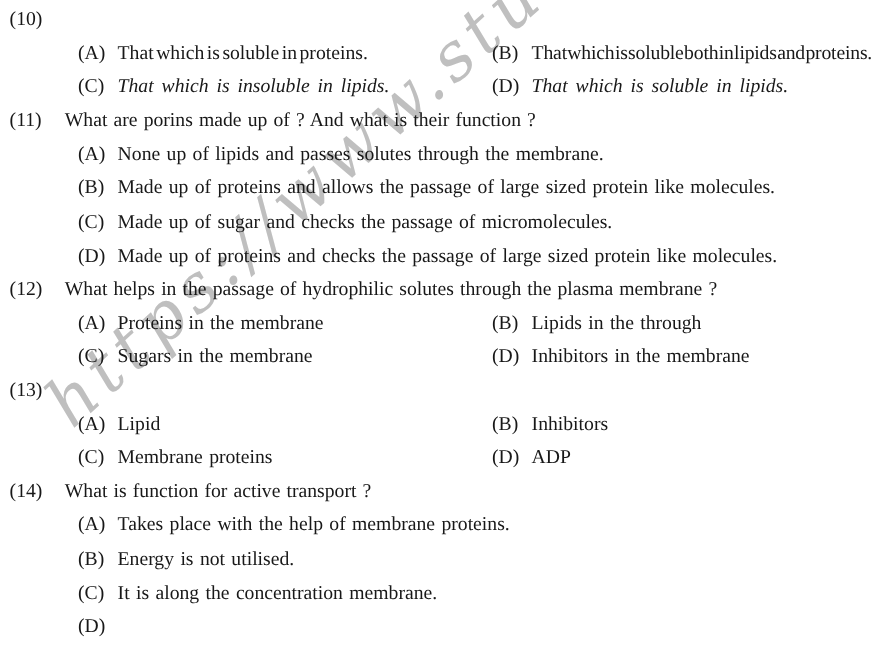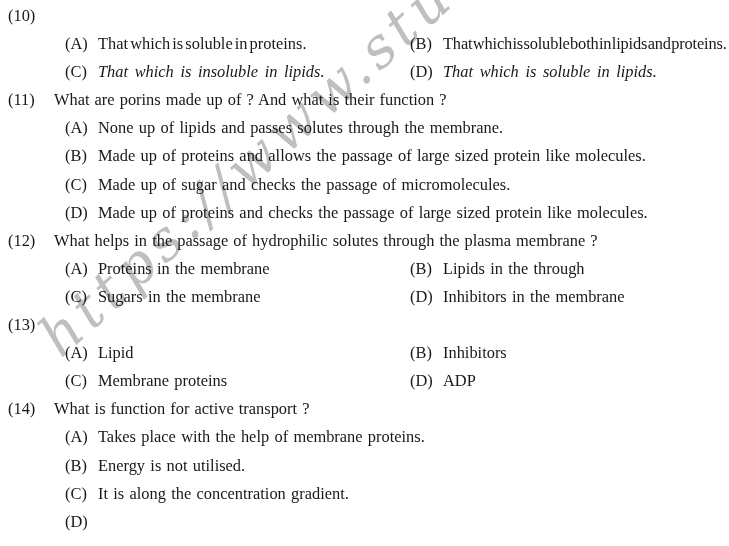--- a/index.html
+++ b/index.html
@@ -180,21 +180,21 @@
     </div>
     <div class="row opts">
       <span class="opt">
         <span class="olabel">(B)</span>
         <span class="ws1">Energy is not utilised.</span>
       </span>
     </div>
     <div class="row opts">
       <span class="opt">
         <span class="olabel">(C)</span>
-        <span class="ws1">It is along the concentration gradient.</span>
+        <span class="ws1">It is along the concentration membrane.</span>
       </span>
     </div>
     <div class="row opts">
       <span class="opt">
         <span class="olabel">(D)</span>
       </span>
     </div>
 
   </div>
 </div>

